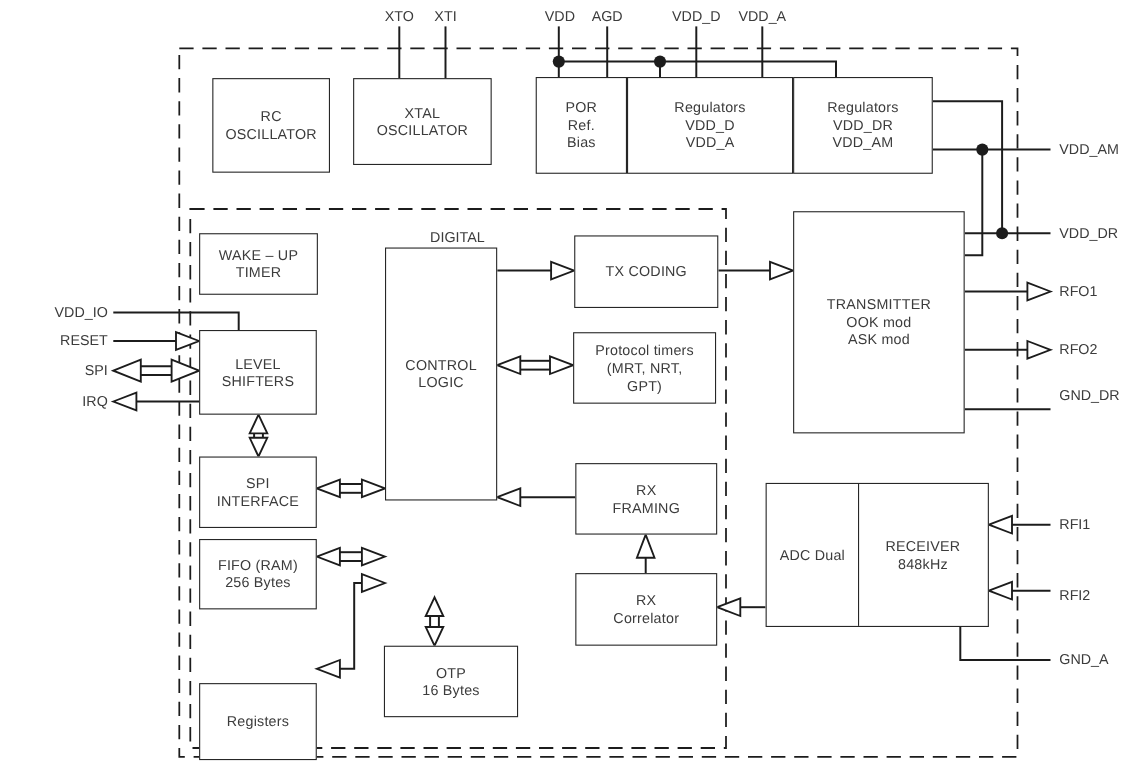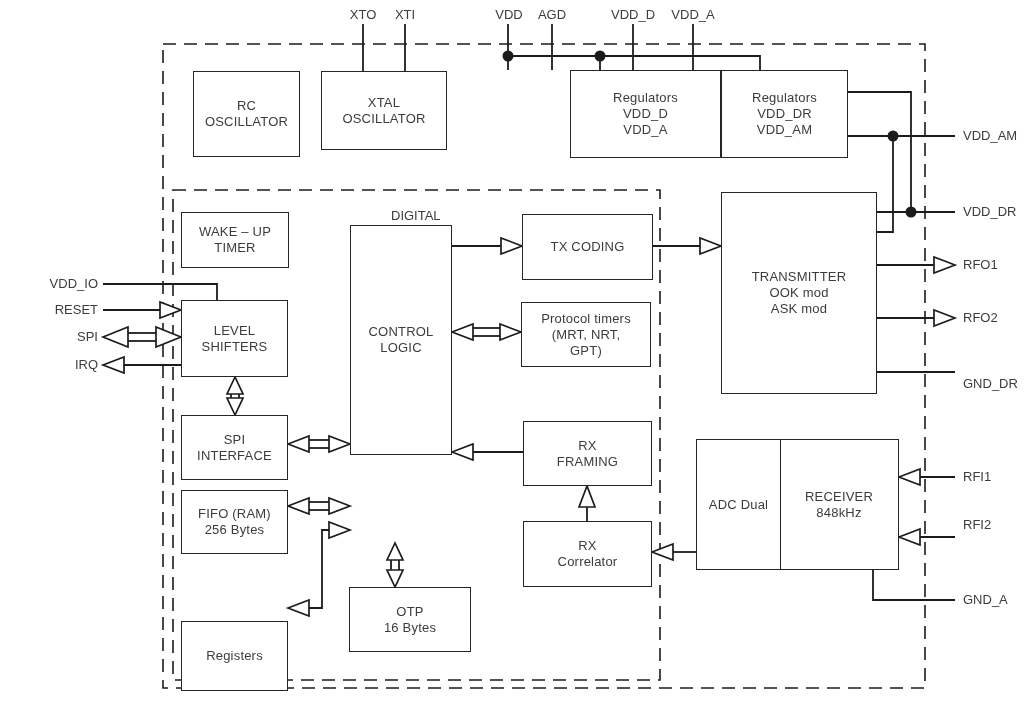--- a/index.html
+++ b/index.html
@@ -167,20 +167,25 @@
   <div class="region-label" style="left:391px;top:208px">DIGITAL</div>
 
   <div class="block" style="left:193px;top:71px;width:107px;height:86px">
     <span class="blabel">RC
 OSCILLATOR</span>
   </div>
   <div class="block" style="left:321px;top:71px;width:126px;height:79px">
     <span class="blabel">XTAL
 OSCILLATOR</span>
   </div>
+  <div class="block" style="left:487px;top:70px;width:83px;height:88px">
+    <span class="blabel">POR
+Ref.
+Bias</span>
+  </div>
   <div class="block" style="left:570px;top:70px;width:151px;height:88px">
     <span class="blabel">Regulators
 VDD_D
 VDD_A</span>
   </div>
   <div class="block" style="left:721px;top:70px;width:127px;height:88px">
     <span class="blabel">Regulators
 VDD_DR
 VDD_AM</span>
   </div>
@@ -248,23 +253,23 @@
   <div class="pin top" style="left:405px">XTI</div>
   <div class="pin top" style="left:509px">VDD</div>
   <div class="pin top" style="left:552px">AGD</div>
   <div class="pin top" style="left:633px">VDD_D</div>
   <div class="pin top" style="left:693px">VDD_A</div>
 
   <div class="pin right" style="top:128px">VDD_AM</div>
   <div class="pin right" style="top:204px">VDD_DR</div>
   <div class="pin right" style="top:257px">RFO1</div>
   <div class="pin right" style="top:310px">RFO2</div>
-  <div class="pin right" style="top:376px">GND_DR</div>
+  <div class="pin right" style="top:352px">GND_DR</div>
   <div class="pin right" style="top:469px">RFI1</div>
-  <div class="pin right" style="top:517px">RFI2</div>
+  <div class="pin right" style="top:533px">RFI2</div>
   <div class="pin right" style="top:592px">GND_A</div>
 
   <div class="pin left" style="top:276px">VDD_IO</div>
   <div class="pin left" style="top:302px">RESET</div>
   <div class="pin left" style="top:329px">SPI</div>
   <div class="pin left" style="top:357px">IRQ</div>
 
 </div>
 
 </body></html>

